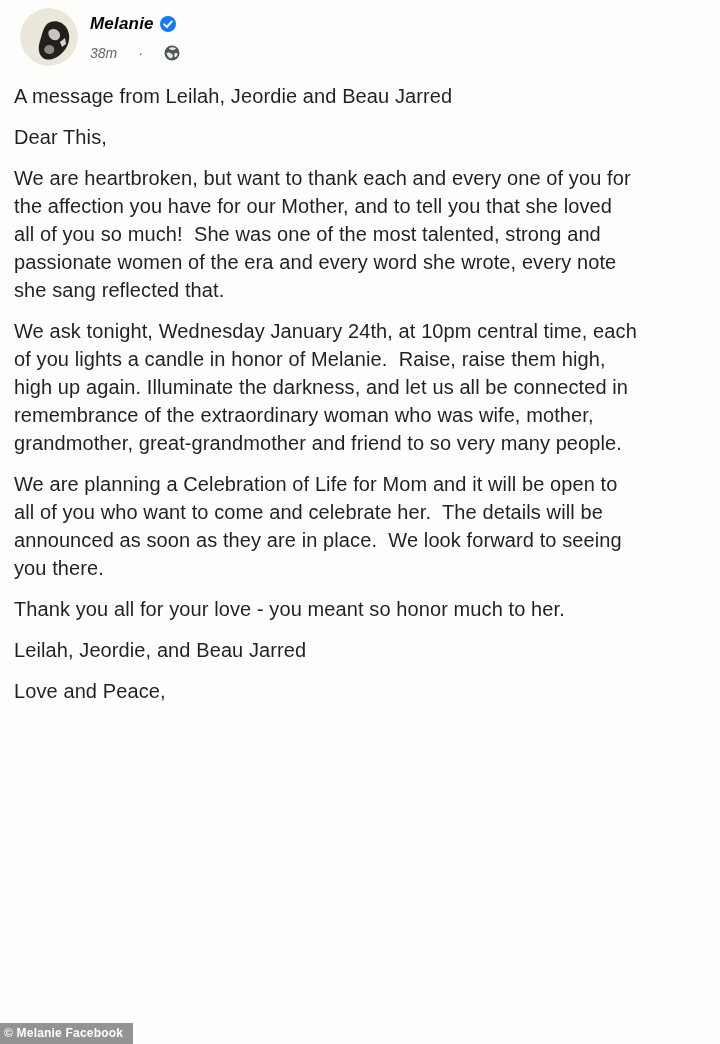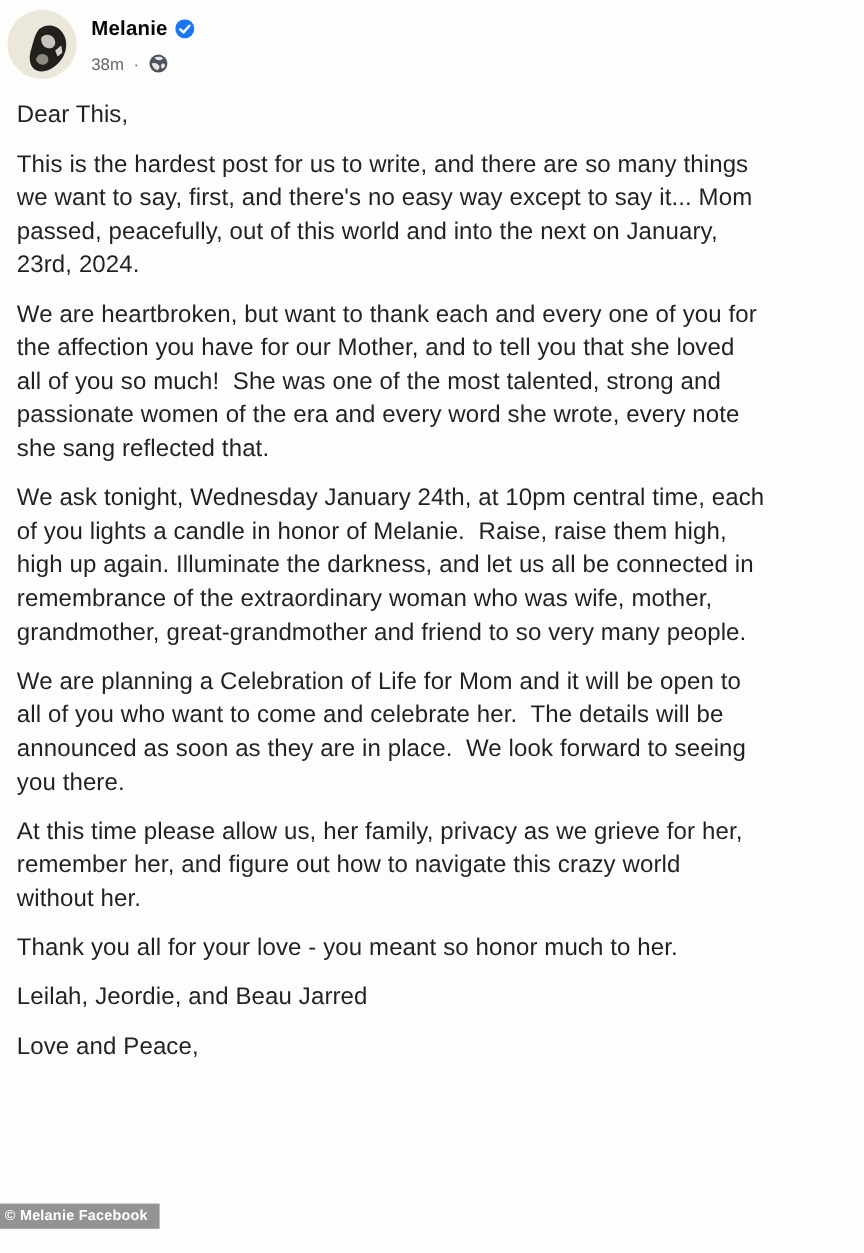--- a/index.html
+++ b/index.html
@@ -10,21 +10,22 @@
     background: #fdfdfc;
     font-family: "Liberation Sans", sans-serif;
     color: #1f2124;
     overflow: hidden;
     box-sizing: border-box;
   }
   .post-header {
     display: flex;
     align-items: center;
     gap: 12px;
-    padding: 8px 16px 0 6px;
+    padding: 8px 16px 0 20px;
+    font-style: italic;
   }
   .avatar {
     width: 58px;
     height: 58px;
     border-radius: 50%;
     overflow: hidden;
     flex: 0 0 auto;
     cursor: pointer;
   }
   .avatar svg { display: block; width: 100%; height: 100%; }
@@ -36,42 +37,42 @@
     color: #050505;
     letter-spacing: 0.2px;
     cursor: pointer;
   }
   .verified-badge { display: inline-flex; width: 16px; height: 16px; }
   .verified-badge svg { width: 16px; height: 16px; }
   .meta-row {
     margin-top: 11px;
     display: flex;
     align-items: center;
-    gap: 8px;
+    gap: 21px;
     font-size: 14px;
     color: #65676b;
     cursor: pointer;
   }
   .globe-icon { display: inline-flex; width: 16px; height: 16px; }
   .globe-icon svg { width: 16px; height: 16px; }
   .post-body {
     padding: 16px 14px 0 14px;
   }
   .post-body p {
     margin: 0 0 13px 0;
     font-size: 20px;
     line-height: 28px;
     color: #1f2124;
     white-space: pre-wrap;
     letter-spacing: 0.1px;
   }
   .credit-watermark {
     position: absolute;
     left: 0;
-    bottom: 20px;
+    bottom: 0;
     background: rgba(128, 128, 128, 0.85);
     color: #ffffff;
     font-size: 12px;
     font-weight: bold;
     padding: 3px 10px 4px 4px;
     letter-spacing: 0.2px;
   }
 </style>
 </head>
 <body>
@@ -107,42 +108,36 @@
             <path d="M5 3 C7 2 10 2 12 3.5 C11 5 9 5.5 7.5 5 C6 4.5 5 4 5 3 Z" fill="#e9e7e3"></path>
             <path d="M2.5 8 C4 7 6.5 7.5 8 9 C9.5 10.5 9 12.5 7 13.5 C5 13 3 11 2.5 8 Z" fill="#e9e7e3"></path>
             <path d="M11 8 C12.5 7.5 13.8 8.5 13.5 10 C13 11.5 11.5 12.5 10.5 12 C10 10.8 10 9 11 8 Z" fill="#e9e7e3"></path>
           </svg>
         </span>
       </div>
     </div>
   </div>
 
   <div class="post-body">
+    <p>A message from Leilah, Jeordie and Beau Jarred</p>
     <p>Dear This,</p>
-    <p>This is the hardest post for us to write, and there are so many things
-we want to say, first, and there's no easy way except to say it... Mom
-passed, peacefully, out of this world and into the next on January,
-23rd, 2024.</p>
     <p>We are heartbroken, but want to thank each and every one of you for
 the affection you have for our Mother, and to tell you that she loved
 all of you so much!  She was one of the most talented, strong and
 passionate women of the era and every word she wrote, every note
 she sang reflected that.</p>
     <p>We ask tonight, Wednesday January 24th, at 10pm central time, each
 of you lights a candle in honor of Melanie.  Raise, raise them high,
 high up again. Illuminate the darkness, and let us all be connected in
 remembrance of the extraordinary woman who was wife, mother,
 grandmother, great-grandmother and friend to so very many people.</p>
     <p>We are planning a Celebration of Life for Mom and it will be open to
 all of you who want to come and celebrate her.  The details will be
 announced as soon as they are in place.  We look forward to seeing
 you there.</p>
-    <p>At this time please allow us, her family, privacy as we grieve for her,
-remember her, and figure out how to navigate this crazy world
-without her.</p>
     <p>Thank you all for your love - you meant so honor much to her.</p>
     <p>Leilah, Jeordie, and Beau Jarred</p>
     <p>Love and Peace,</p>
   </div>
 
   <div class="credit-watermark">© Melanie Facebook</div>
 
 </div>
 
 </body></html>

